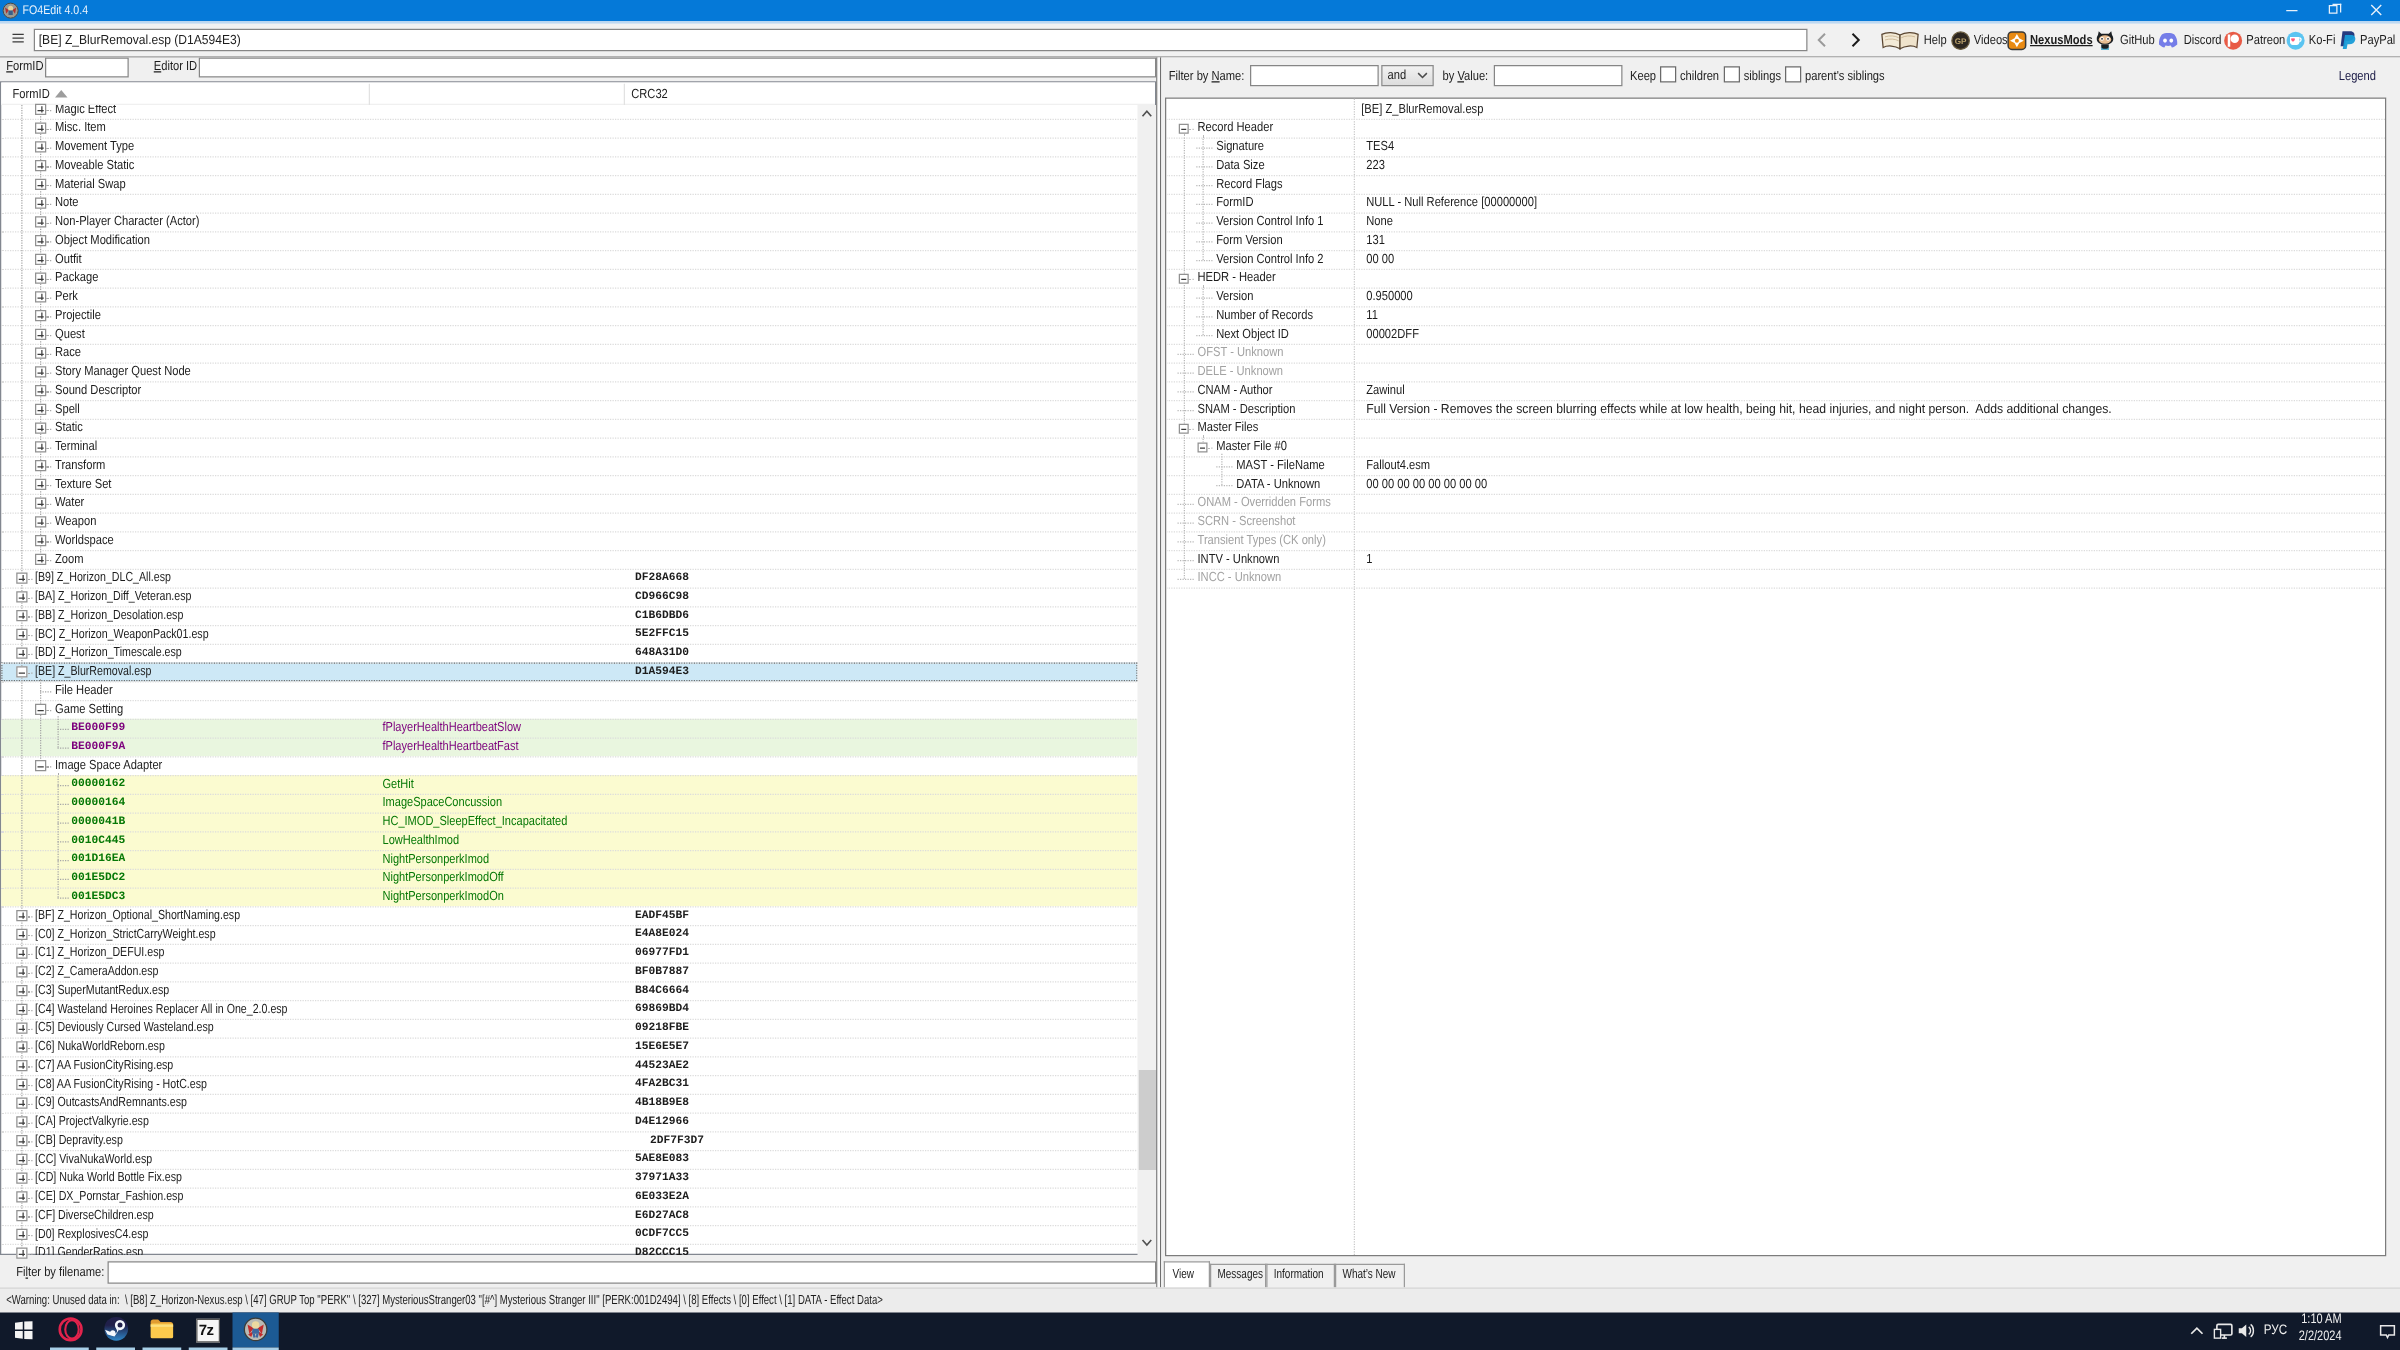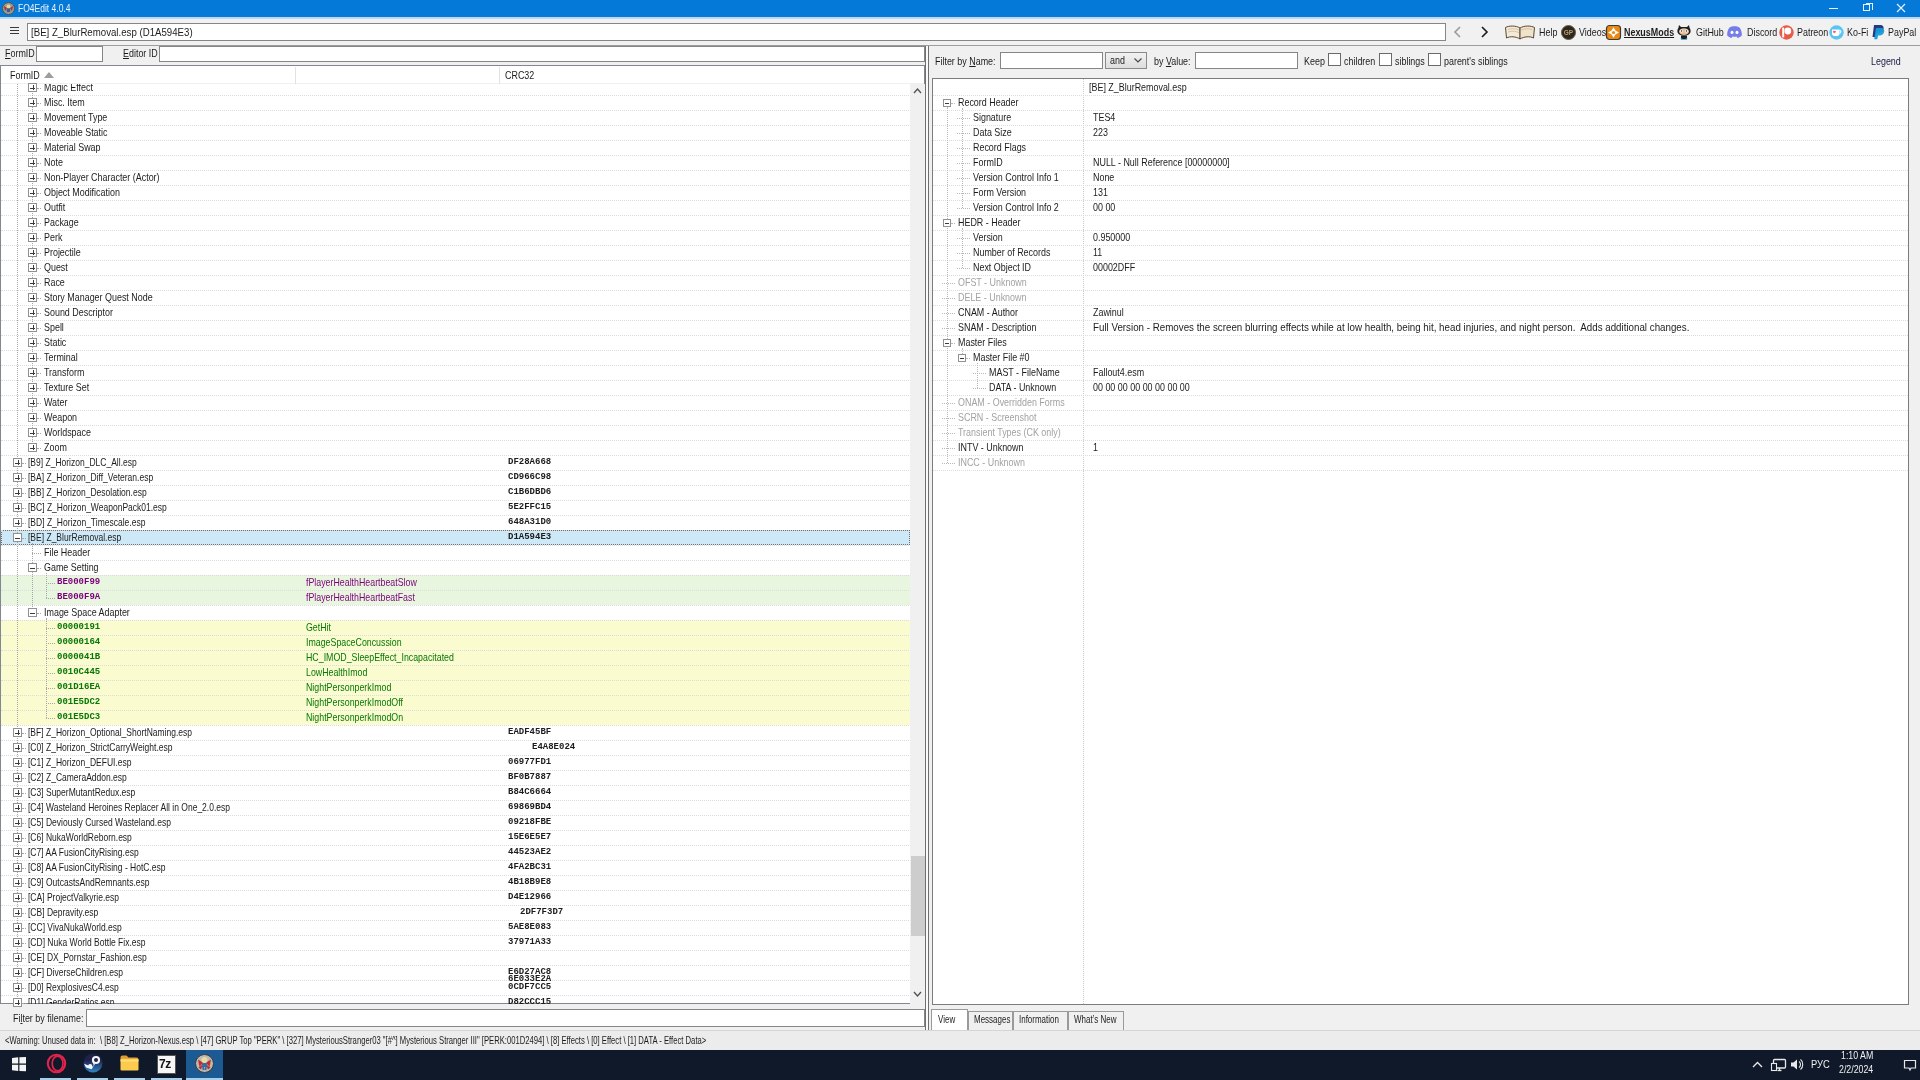--- a/index.html
+++ b/index.html
@@ -375,21 +375,21 @@
 <div class="hd" style="left:46px;top:597.5px;width:9px;border-top-color:#a7a7a7"></div>
 <div class="m" style="left:57px;top:590px;color:#7c007c">BE000F9A</div>
 <div class="t t3" style="left:306px;top:590px;color:#7c007c">fPlayerHealthHeartbeatFast</div>
 <div class="xb" style="left:28.0px;top:608.0px;width:9px;height:9px">
     <i class="h"></i>
   </div>
 <div class="hd" style="left:37px;top:612.5px;width:4px;border-top-color:#a7a7a7"></div>
 <div class="t" style="left:43.5px;top:605px">Image Space Adapter</div>
 <div class="vd" style="left:46px;top:617.5px;height:100.0px;border-left-color:#a7a7a7"></div>
 <div class="hd" style="left:46px;top:627.5px;width:9px;border-top-color:#a7a7a7"></div>
-<div class="m" style="left:57px;top:620px;color:#067806">00000191</div>
+<div class="m" style="left:57px;top:620px;color:#067806">00000162</div>
 <div class="t t3" style="left:306px;top:620px;color:#067806">GetHit</div>
 <div class="hd" style="left:46px;top:642.5px;width:9px;border-top-color:#a7a7a7"></div>
 <div class="m" style="left:57px;top:635px;color:#067806">00000164</div>
 <div class="t t3" style="left:306px;top:635px;color:#067806">ImageSpaceConcussion</div>
 <div class="hd" style="left:46px;top:657.5px;width:9px;border-top-color:#a7a7a7"></div>
 <div class="m" style="left:57px;top:650px;color:#067806">0000041B</div>
 <div class="t t3" style="left:306px;top:650px;color:#067806">HC_IMOD_SleepEffect_Incapacitated</div>
 <div class="hd" style="left:46px;top:672.5px;width:9px;border-top-color:#a7a7a7"></div>
 <div class="m" style="left:57px;top:665px;color:#067806">0010C445</div>
 <div class="t t3" style="left:306px;top:665px;color:#067806">LowHealthImod</div>
@@ -408,21 +408,21 @@
   </div>
 <div class="hd" style="left:22px;top:732.5px;width:4px;border-top-color:#a7a7a7"></div>
 <div class="t t2" style="left:28px;top:725px">[BF] Z_Horizon_Optional_ShortNaming.esp</div>
 <div class="m" style="left:508px;top:725px">EADF45BF</div>
 <div class="xb" style="left:13.0px;top:743.0px;width:9px;height:9px">
     <i class="h"></i>
     <i class="v"></i>
   </div>
 <div class="hd" style="left:22px;top:747.5px;width:4px;border-top-color:#a7a7a7"></div>
 <div class="t t2" style="left:28px;top:740px">[C0] Z_Horizon_StrictCarryWeight.esp</div>
-<div class="m" style="left:532px;top:740px">E4A8E024</div>
+<div class="m" style="left:508px;top:740px">E4A8E024</div>
 <div class="xb" style="left:13.0px;top:758.0px;width:9px;height:9px">
     <i class="h"></i>
     <i class="v"></i>
   </div>
 <div class="hd" style="left:22px;top:762.5px;width:4px;border-top-color:#a7a7a7"></div>
 <div class="t t2" style="left:28px;top:755px">[C1] Z_Horizon_DEFUI.esp</div>
 <div class="m" style="left:508px;top:755px">06977FD1</div>
 <div class="xb" style="left:13.0px;top:773.0px;width:9px;height:9px">
     <i class="h"></i>
     <i class="v"></i>
@@ -506,21 +506,21 @@
   </div>
 <div class="hd" style="left:22px;top:942.5px;width:4px;border-top-color:#a7a7a7"></div>
 <div class="t t2" style="left:28px;top:935px">[CD] Nuka World Bottle Fix.esp</div>
 <div class="m" style="left:508px;top:935px">37971A33</div>
 <div class="xb" style="left:13.0px;top:953.0px;width:9px;height:9px">
     <i class="h"></i>
     <i class="v"></i>
   </div>
 <div class="hd" style="left:22px;top:957.5px;width:4px;border-top-color:#a7a7a7"></div>
 <div class="t t2" style="left:28px;top:950px">[CE] DX_Pornstar_Fashion.esp</div>
-<div class="m" style="left:508px;top:972px">6E033E2A</div>
+<div class="m" style="left:508px;top:950px">6E033E2A</div>
 <div class="xb" style="left:13.0px;top:968.0px;width:9px;height:9px">
     <i class="h"></i>
     <i class="v"></i>
   </div>
 <div class="hd" style="left:22px;top:972.5px;width:4px;border-top-color:#a7a7a7"></div>
 <div class="t t2" style="left:28px;top:965px">[CF] DiverseChildren.esp</div>
 <div class="m" style="left:508px;top:965px">E6D27AC8</div>
 <div class="xb" style="left:13.0px;top:983.0px;width:9px;height:9px">
     <i class="h"></i>
     <i class="v"></i>

